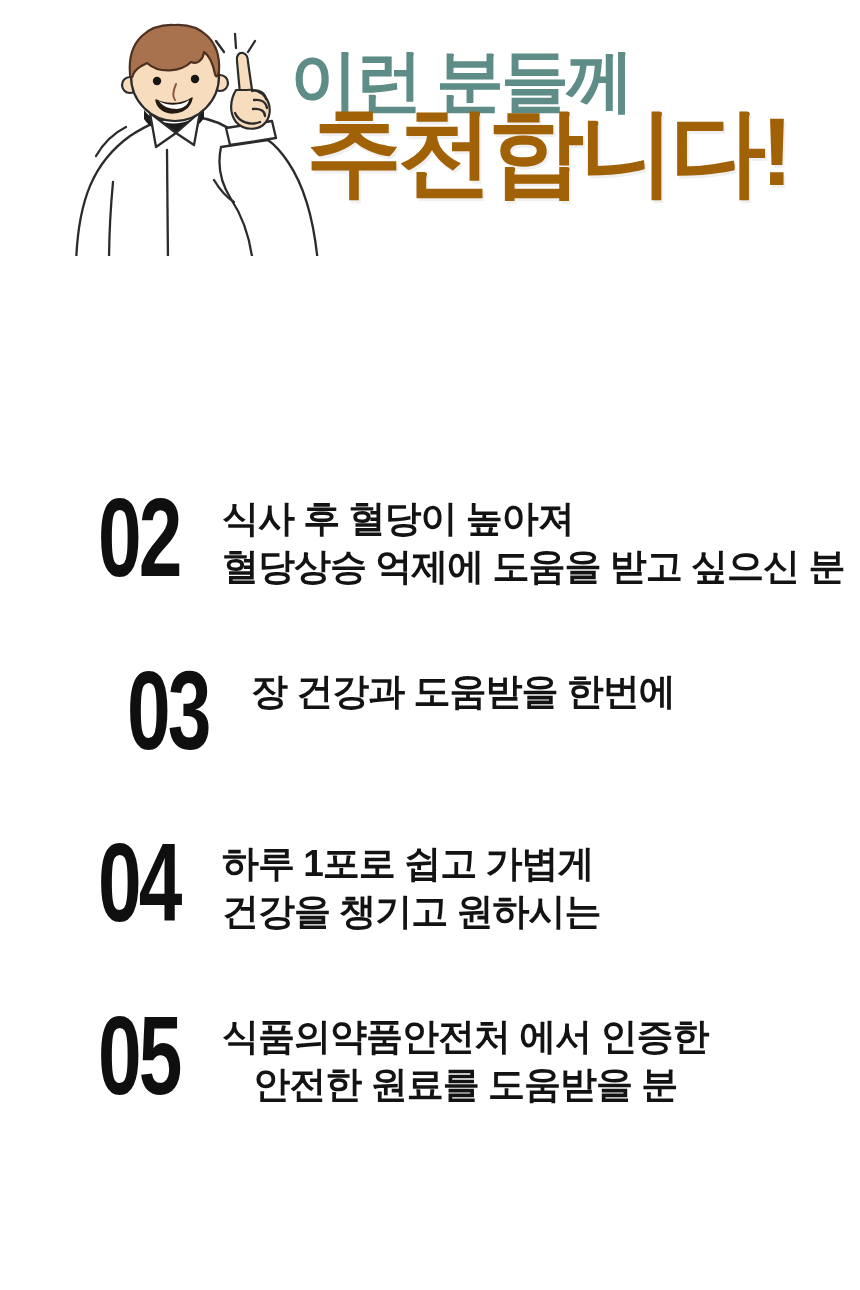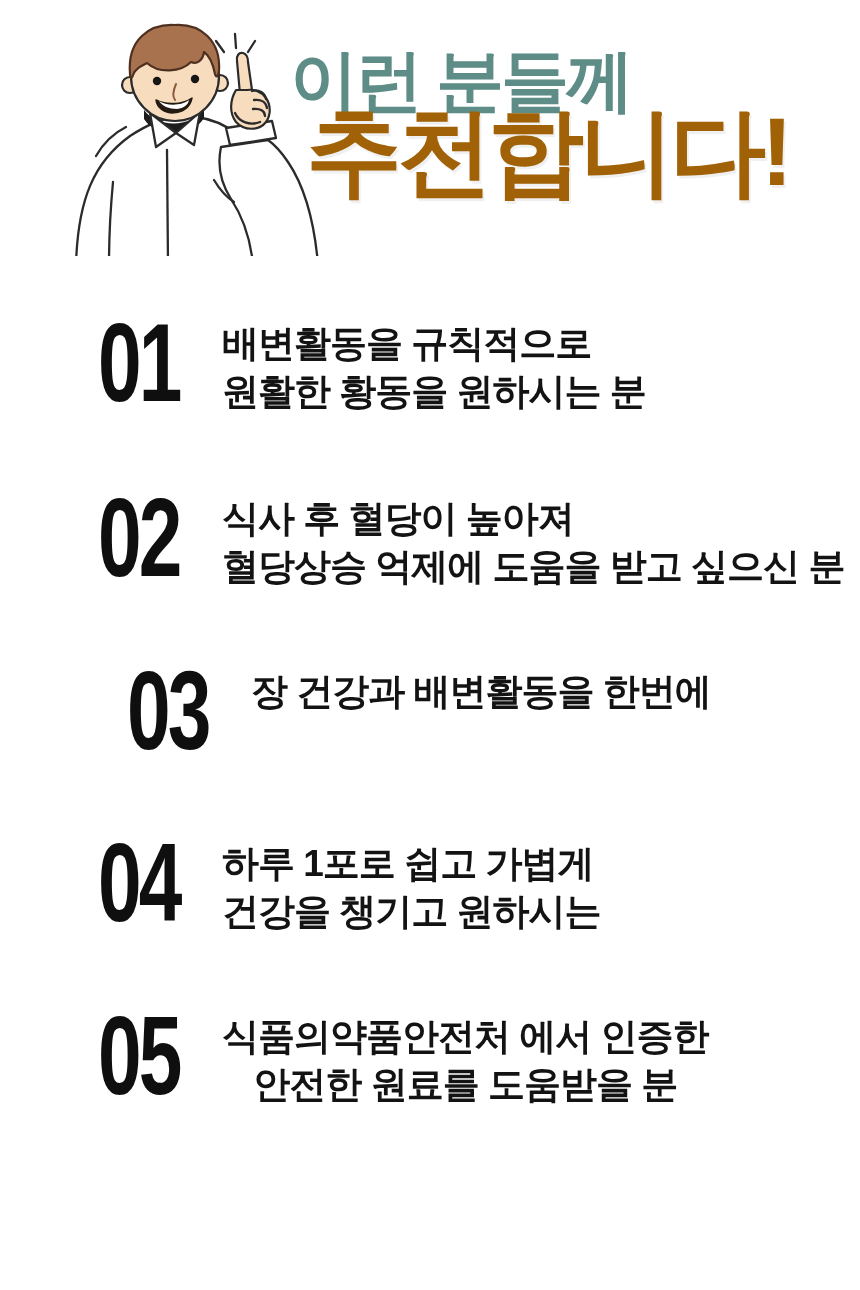--- a/index.html
+++ b/index.html
@@ -97,40 +97,33 @@
     <g class="ln" stroke-width="2.6">
       <path d="M156,38 L148,27"></path>
       <path d="M168,34 L167,20"></path>
       <path d="M180,38 L187,27"></path>
     </g>
   </svg>
 
   <div class="hdr-sub" style="color:#5E8C86;">이런 분들께</div>
   <div class="hdr-title">추천합니다!</div>
 
-  <div class="item i1">
-    <div class="item-num">01</div>
-    <div class="item-txt">
-      <div class="item-line">배변활동을 규칙적으로</div>
-      <div class="item-line">원활한 황동을 원하시는 분</div>
-    </div>
-  </div>
 
   <div class="item i2">
     <div class="item-num">02</div>
     <div class="item-txt">
       <div class="item-line">식사 후 혈당이 높아져</div>
       <div class="item-line">혈당상승 억제에 도움을 받고 싶으신 분</div>
     </div>
   </div>
 
   <div class="item i3">
     <div class="item-num">03</div>
     <div class="item-txt">
-      <div class="item-line">장 건강과 배변활동을 한번에</div>
+      <div class="item-line">장 건강과 도움받을 한번에</div>
     </div>
   </div>
 
   <div class="item i4">
     <div class="item-num">04</div>
     <div class="item-txt">
       <div class="item-line">하루 1포로 쉽고 가볍게</div>
       <div class="item-line">건강을 챙기고 원하시는</div>
     </div>
   </div>

